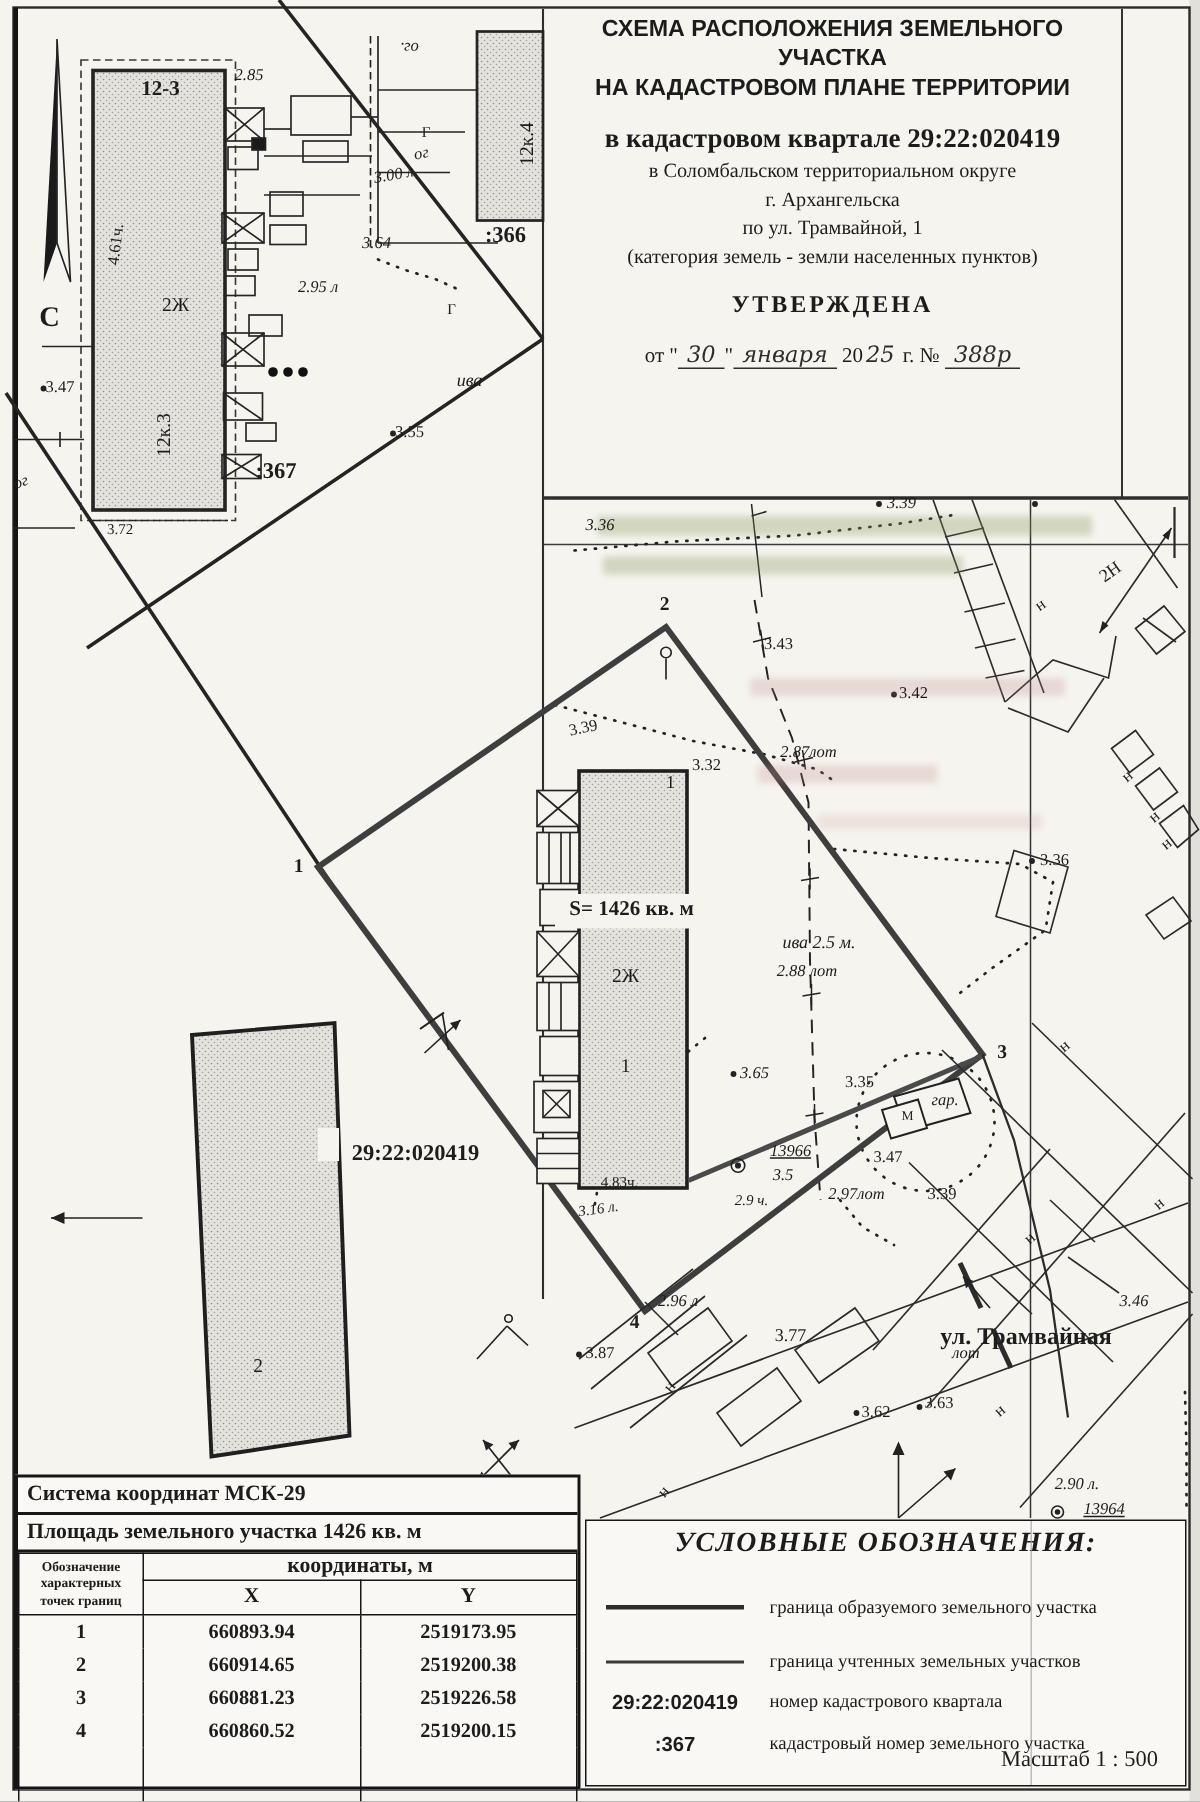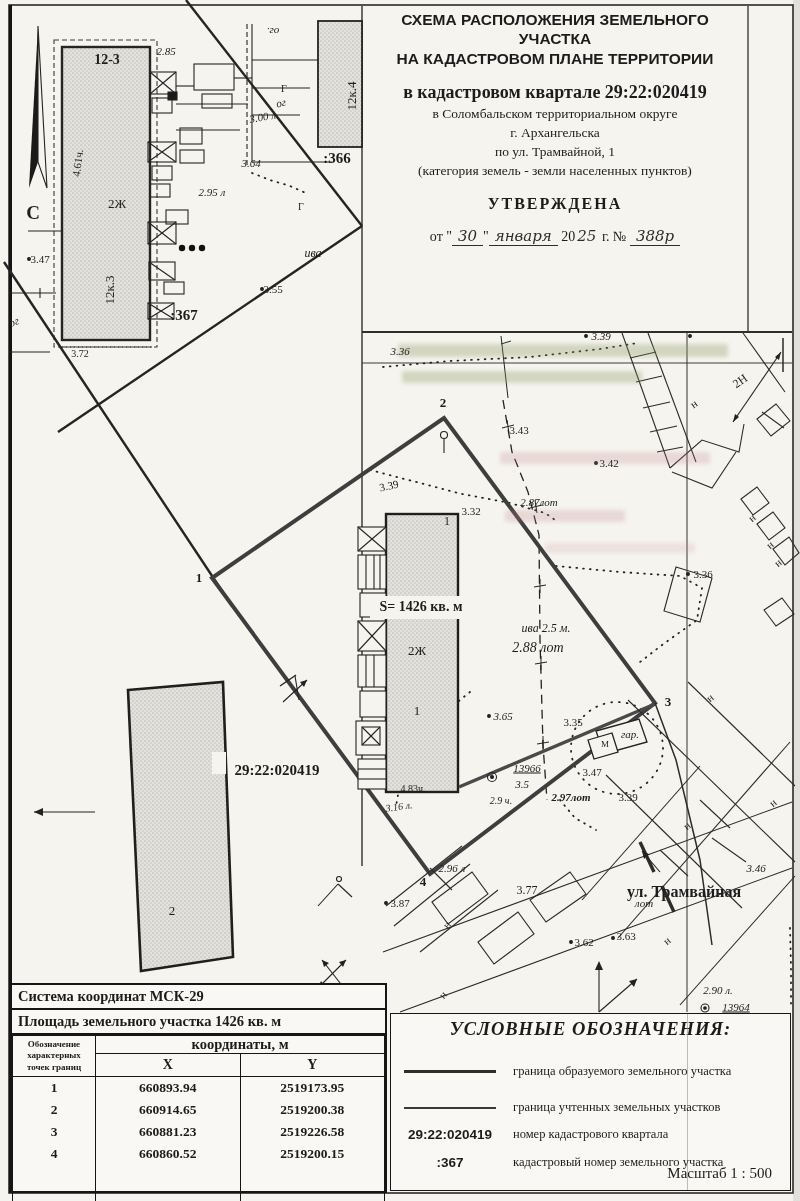--- a/index.html
+++ b/index.html
@@ -326,37 +326,37 @@
       <span class="mlabel" style="left: 519px; top: 430px; font-size: 11px; transform: translate(-50%, -50%);">3.43</span>
       <span class="mlabel" style="left: 740px; top: 381px; font-size: 12px; transform: translate(-50%, -50%) rotate(-35deg);">2Н</span>
       <span class="mlabel" style="left: 694px; top: 404px; font-size: 11px; transform: translate(-50%, -50%) rotate(-35deg);">н</span>
       <span class="mlabel" style="left: 609px; top: 463px; font-size: 11px; transform: translate(-50%, -50%);">3.42</span>
       <span class="mlabel" style="left: 539px; top: 502px; font-size: 11px; font-style: italic; transform: translate(-50%, -50%);">2.87лот</span>
       <span class="mlabel" style="left: 471px; top: 511px; font-size: 11px; transform: translate(-50%, -50%);">3.32</span>
       <span class="mlabel" style="left: 447px; top: 521px; font-size: 12px; transform: translate(-50%, -50%);">1</span>
       <span class="mlabel" style="left: 389px; top: 486px; font-size: 11px; transform: translate(-50%, -50%) rotate(-12deg);">3.39</span>
       <span class="mlabel" style="left: 417px; top: 650px; font-size: 13px; transform: translate(-50%, -50%);">2Ж</span>
       <span class="mlabel" style="left: 546px; top: 628px; font-size: 12px; font-style: italic; transform: translate(-50%, -50%);">ива 2.5 м.</span>
-      <span class="mlabel" style="left: 538px; top: 648px; font-size: 14px; font-style: italic; transform: translate(-50%, -50%);">2.88 лот</span>
+      <span class="mlabel" style="left: 538px; top: 648px; font-size: 11px; font-style: italic; transform: translate(-50%, -50%);">2.88 лот</span>
       <span class="mlabel" style="left: 703px; top: 574px; font-size: 11px; transform: translate(-50%, -50%);">3.36</span>
       <span class="mlabel" style="left: 199px; top: 577px; font-size: 13px; font-weight: bold; transform: translate(-50%, -50%);">1</span>
       <span class="mlabel" style="left: 417px; top: 710px; font-size: 13px; transform: translate(-50%, -50%);">1</span>
       <span class="mlabel" style="left: 503px; top: 716px; font-size: 11px; font-style: italic; transform: translate(-50%, -50%);">3.65</span>
       <span class="mlabel" style="left: 573px; top: 722px; font-size: 11px; transform: translate(-50%, -50%);">3.35</span>
       <span class="mlabel" style="left: 668px; top: 701px; font-size: 13px; font-weight: bold; transform: translate(-50%, -50%);">3</span>
       <span class="mlabel" style="left: 630px; top: 734px; font-size: 11px; font-style: italic; transform: translate(-50%, -50%);">гар.</span>
       <span class="mlabel" style="left: 605px; top: 744px; font-size: 9px; transform: translate(-50%, -50%);">М</span>
       <span class="mlabel" style="left: 592px; top: 772px; font-size: 11px; transform: translate(-50%, -50%);">3.47</span>
       <span class="mlabel" style="left: 527px; top: 768px; font-size: 11px; font-style: italic; text-decoration: underline; transform: translate(-50%, -50%);">13966</span>
       <span class="mlabel" style="left: 522px; top: 784px; font-size: 11px; font-style: italic; transform: translate(-50%, -50%);">3.5</span>
       <span class="mlabel" style="left: 277px; top: 770px; font-size: 15px; font-weight: bold; transform: translate(-50%, -50%);">29:22:020419</span>
       <span class="mlabel" style="left: 413px; top: 789px; font-size: 10px; transform: translate(-50%, -50%);">4.83ч.</span>
       <span class="mlabel" style="left: 399px; top: 807px; font-size: 10px; font-style: italic; transform: translate(-50%, -50%) rotate(-8deg);">3.16 л.</span>
       <span class="mlabel" style="left: 501px; top: 801px; font-size: 10px; font-style: italic; transform: translate(-50%, -50%);">2.9 ч.</span>
-      <span class="mlabel" style="left: 571px; top: 797px; font-size: 11px; font-style: italic; transform: translate(-50%, -50%); font-weight: bold;">2.97лот</span>
+      <span class="mlabel" style="left: 571px; top: 797px; font-size: 11px; font-style: italic; transform: translate(-50%, -50%);">2.97лот</span>
       <span class="mlabel" style="left: 628px; top: 797px; font-size: 11px; transform: translate(-50%, -50%);">3.39</span>
       <span class="mlabel" style="left: 172px; top: 910px; font-size: 13px; transform: translate(-50%, -50%);">2</span>
       <span class="mlabel" style="left: 452px; top: 868px; font-size: 11px; font-style: italic; transform: translate(-50%, -50%);">2.96 л</span>
       <span class="mlabel" style="left: 423px; top: 881px; font-size: 13px; font-weight: bold; transform: translate(-50%, -50%);">4</span>
       <span class="mlabel" style="left: 400px; top: 903px; font-size: 11px; transform: translate(-50%, -50%);">3.87</span>
       <span class="mlabel" style="left: 527px; top: 890px; font-size: 12px; transform: translate(-50%, -50%); text-align: right;">3.77</span>
       <span class="mlabel" style="left: 684px; top: 892px; font-size: 16px; font-weight: bold; transform: translate(-50%, -50%);">ул. Трамвайная</span>
       <span class="mlabel" style="left: 644px; top: 903px; font-size: 11px; font-style: italic; transform: translate(-50%, -50%);">лот</span>
       <span class="mlabel" style="left: 584px; top: 942px; font-size: 11px; transform: translate(-50%, -50%);">3.62</span>
       <span class="mlabel" style="left: 626px; top: 936px; font-size: 11px; transform: translate(-50%, -50%);">3.63</span>

